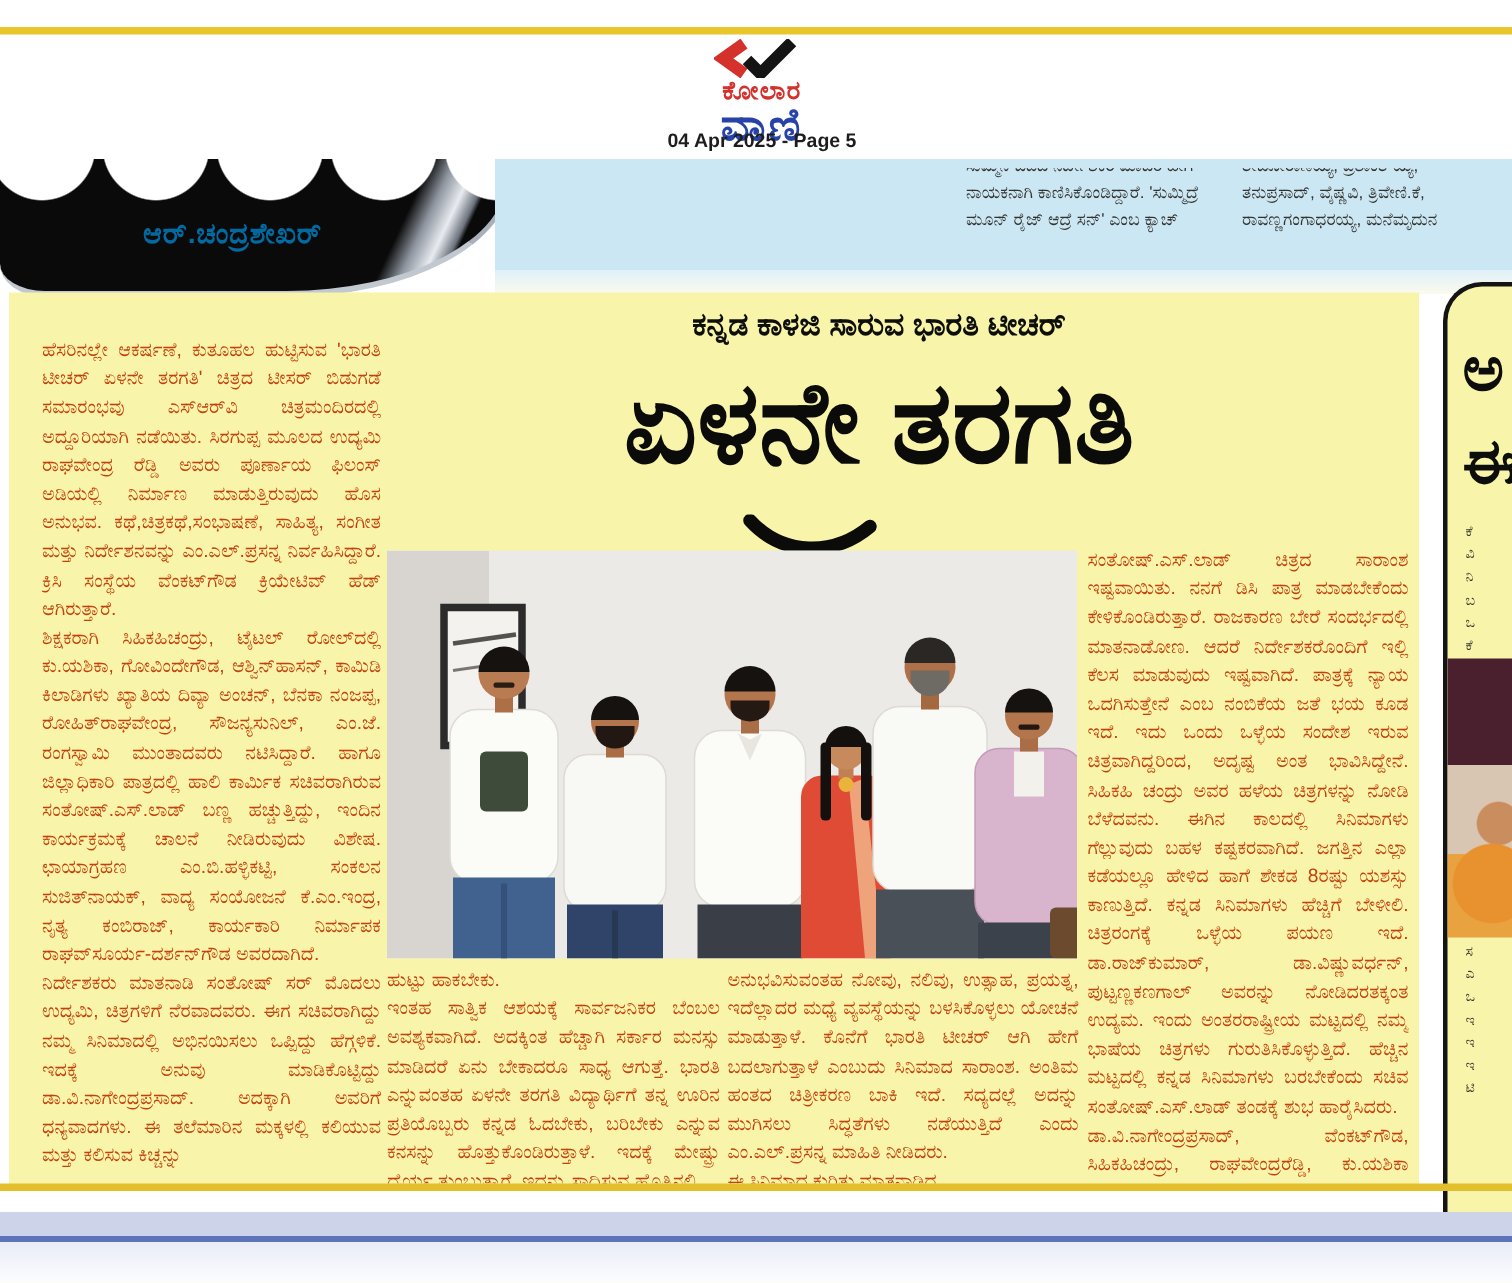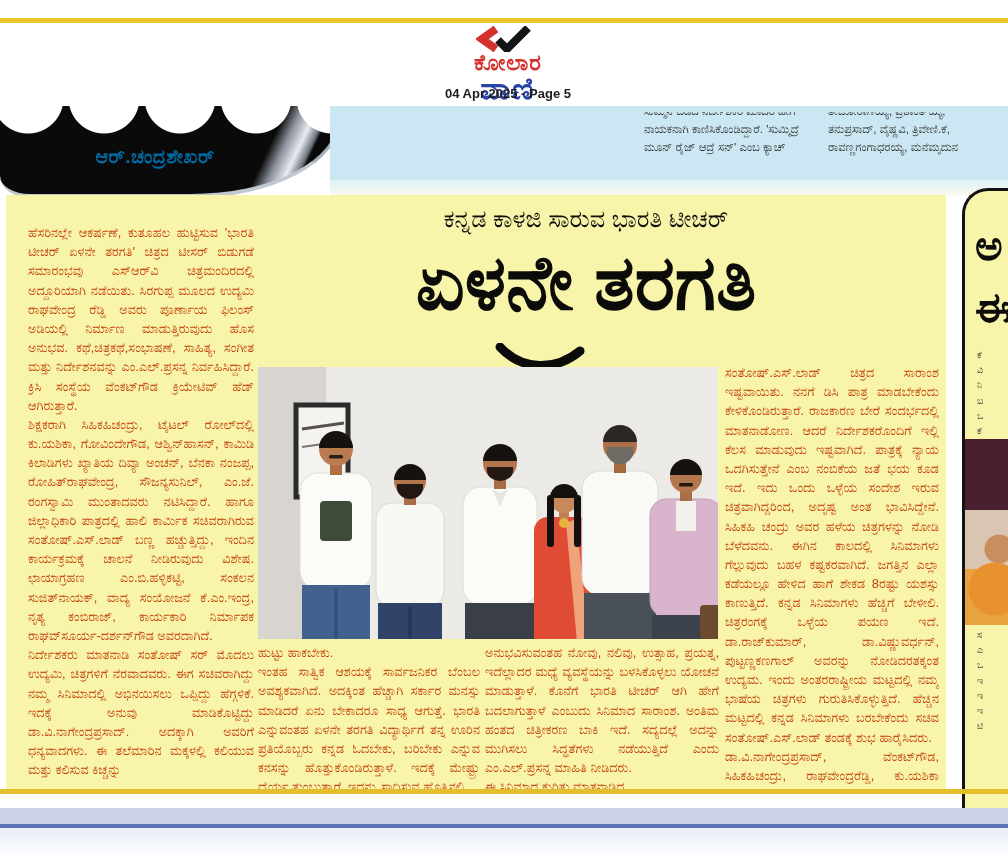--- a/index.html
+++ b/index.html
@@ -7,21 +7,21 @@
     position:relative;width:1008px;height:855px;overflow:hidden;background:#ffffff;
     font-family:"Liberation Sans","DejaVu Sans",sans-serif;color:#33322c;
   }
   .abs{position:absolute;}
   .kn{white-space:pre-line;}
   
   .top-rule{left:0;top:18px;width:1008px;height:5px;background:#e8c62c;}
   
   .masthead{left:408px;top:26px;width:200px;height:80px;text-align:center;}
   .logo-check{display:block;margin:0 auto;}
-  .mast-red{font-size:22px;font-weight:bold;color:#d4302c;letter-spacing:1px;line-height:1;}
+  .mast-red{font-size:17px;font-weight:bold;color:#d4302c;letter-spacing:1px;line-height:1;}
   .mast-blue{font-size:30px;font-weight:bold;color:#2743a8;letter-spacing:2px;line-height:1;}
   .dateline{left:408px;top:86px;width:200px;text-align:center;font-size:13px;font-weight:bold;color:#1d1d1d;}
   
   .badge{left:0;top:106px;width:338px;height:88px;border-bottom-right-radius:150px 80px;border-bottom-left-radius:30px 22px;
     border-bottom:4px solid #c2c8d0;border-right:3px solid #aab0ba;overflow:hidden;
     background:
       radial-gradient(circle at 28px -8px,#ffffff 35px,rgba(255,255,255,0) 36px),
       radial-gradient(circle at 104px -8px,#ffffff 35px,rgba(255,255,255,0) 36px),
       radial-gradient(circle at 180px -8px,#ffffff 35px,rgba(255,255,255,0) 36px),
       radial-gradient(circle at 256px -8px,#ffffff 35px,rgba(255,255,255,0) 36px),
@@ -31,21 +31,21 @@
   
   .blue-strip{left:330px;top:106px;width:678px;height:74px;background:#cbe7f4;}
   .blue-fade{left:330px;top:180px;width:678px;height:16px;background:linear-gradient(#dff0f8,#fbfaee);}
   .strip-col{top:112px;height:66px;overflow:hidden;font-size:11.5px;line-height:1.55;color:#33322c;}
   .strip-col .kn{display:block;margin-top:-9px;}
   .strip-col1{left:420px;width:152px;}
   .strip-col2{left:644px;width:168px;}
   .strip-col3{left:828px;width:176px;}
   
   .article{left:6px;top:195px;width:940px;height:599px;background:#f8f4a9;overflow:hidden;}
-  .kicker{left:230px;top:10px;width:700px;text-align:center;font-size:24px;font-weight:normal;color:#0e0e0c;}
+  .kicker{left:230px;top:10px;width:700px;text-align:center;font-size:21px;font-weight:bold;color:#0e0e0c;}
   .headline{left:230px;top:48px;width:700px;text-align:center;font-size:76px;font-weight:bold;color:#0b0b09;line-height:1.05;}
   .flourish{left:488px;top:148px;}
   .col{font-size:12.8px;line-height:1.5;text-align:justify;color:#c2410c;overflow:hidden;}
   .col-left{left:22px;top:28px;width:226px;height:564px;}
   .col-mid1{left:252px;top:448px;width:222px;height:146px;}
   .col-mid2{left:479px;top:448px;width:234px;height:146px;}
   .col-right{left:719px;top:168px;width:214px;height:426px;}
   .photo{left:252px;top:172px;width:460px;height:272px;overflow:hidden;background:#eceae6;}
   
   .gold-bar{left:0;top:789px;width:1008px;height:5px;background:#e3c02b;}

